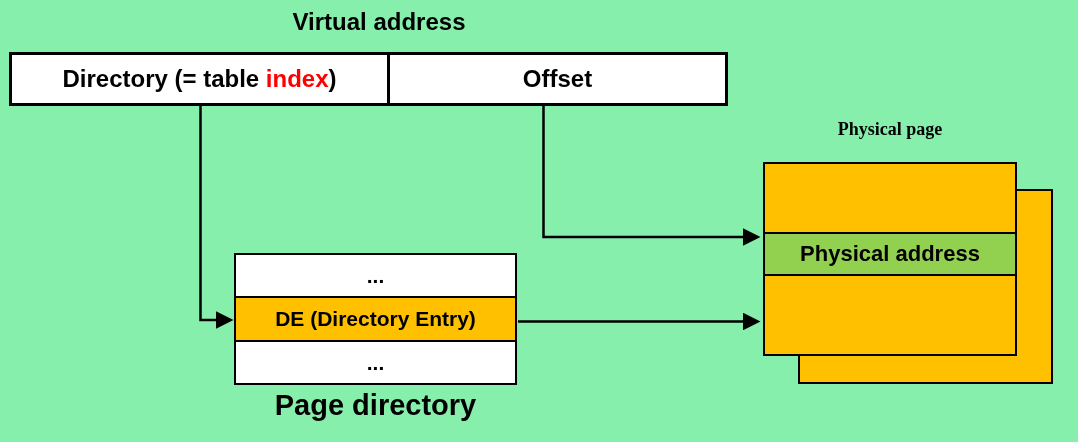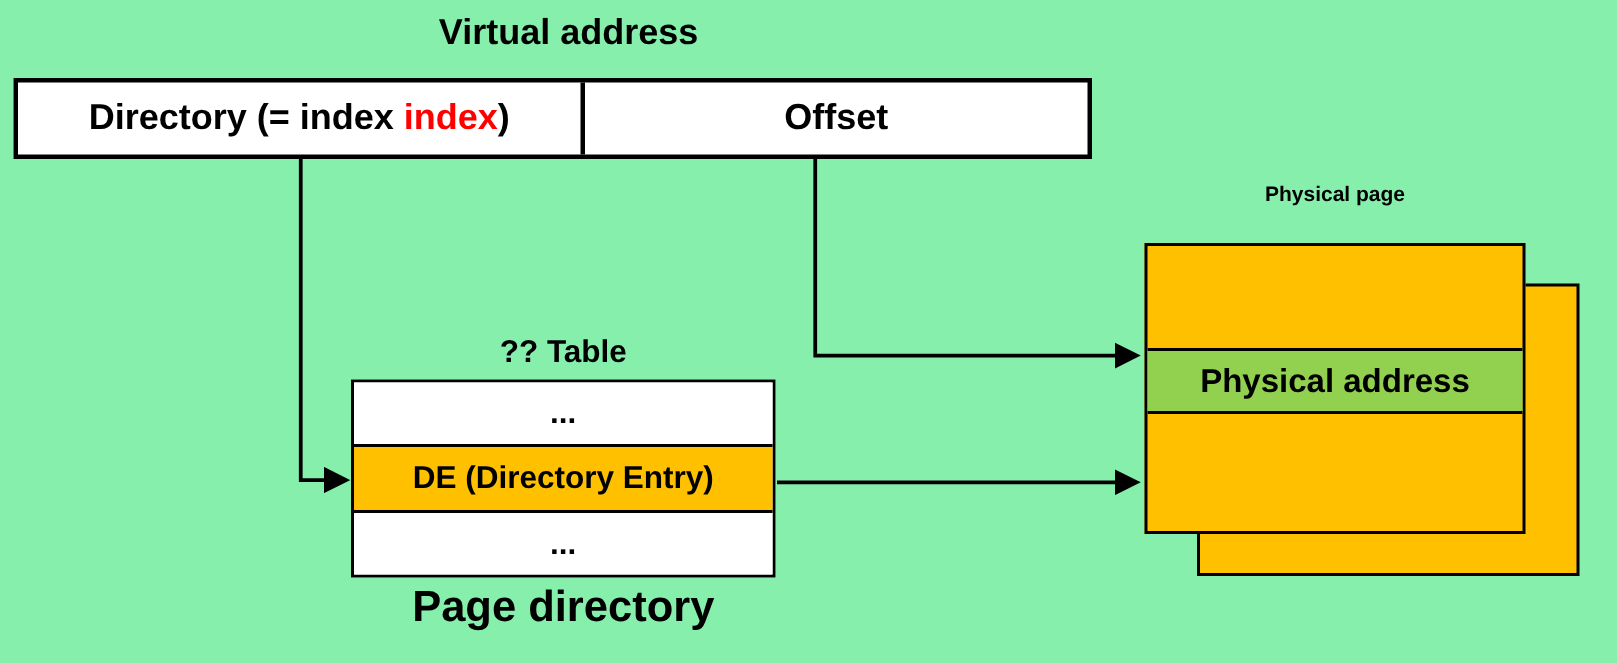--- a/index.html
+++ b/index.html
@@ -82,23 +82,24 @@
   }
   .pt-caption-bottom {
     left: 214px; top: 391px; width: 323px; height: 28px;
     font-size: 29px;
     justify-content: center;
   }
 
   
   .pp-caption {
     left: 763px; top: 114px; width: 254px; height: 30px;
-    font-size: 14px;
+    font-size: 18px;
     justify-content: center;
     z-index: 2;
+    font-family: Liberation Serif, serif;
   }
   .pp-back {
     left: 798px; top: 189px; width: 255px; height: 195px;
     background: var(--orange, #FFC000);
     border: 2px solid var(--line, #000);
     box-sizing: border-box;
     z-index: 1;
   }
   .pp-front {
     left: 763px; top: 162px; width: 254px; height: 194px;
@@ -138,28 +139,27 @@
 </style>
 </head>
 <body>
 
 <div id="canvas">
 
   <div class="abs center-text diagram-title">Virtual address</div>
 
   <div class="abs va-box">
     <div class="va-cell va-cell-directory">
-      <span><span class="ws">Directory (= index </span><span class="red-text">index</span><span>)</span></span>
+      <span><span class="ws">Directory (= table </span><span class="red-text">index</span><span>)</span></span>
     </div>
     <div class="va-cell va-cell-offset">
       <span>Offset</span>
     </div>
   </div>
 
-  <div class="abs center-text pt-caption-top">?? Table</div>
 
   <div class="abs page-table">
     <div class="pt-row pt-row-ellipsis">...</div>
     <div class="pt-row pt-row-de">DE (Directory Entry)</div>
     <div class="pt-row pt-row-ellipsis">...</div>
   </div>
 
   <div class="abs center-text pt-caption-bottom">Page directory</div>
 
   <div class="abs center-text pp-caption">Physical page</div>

